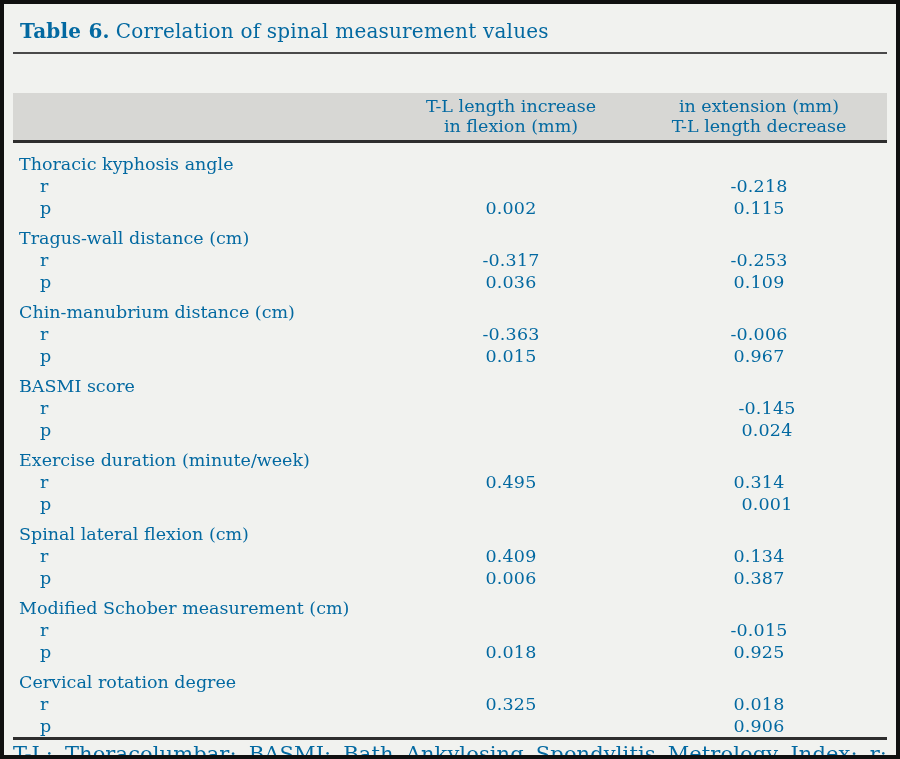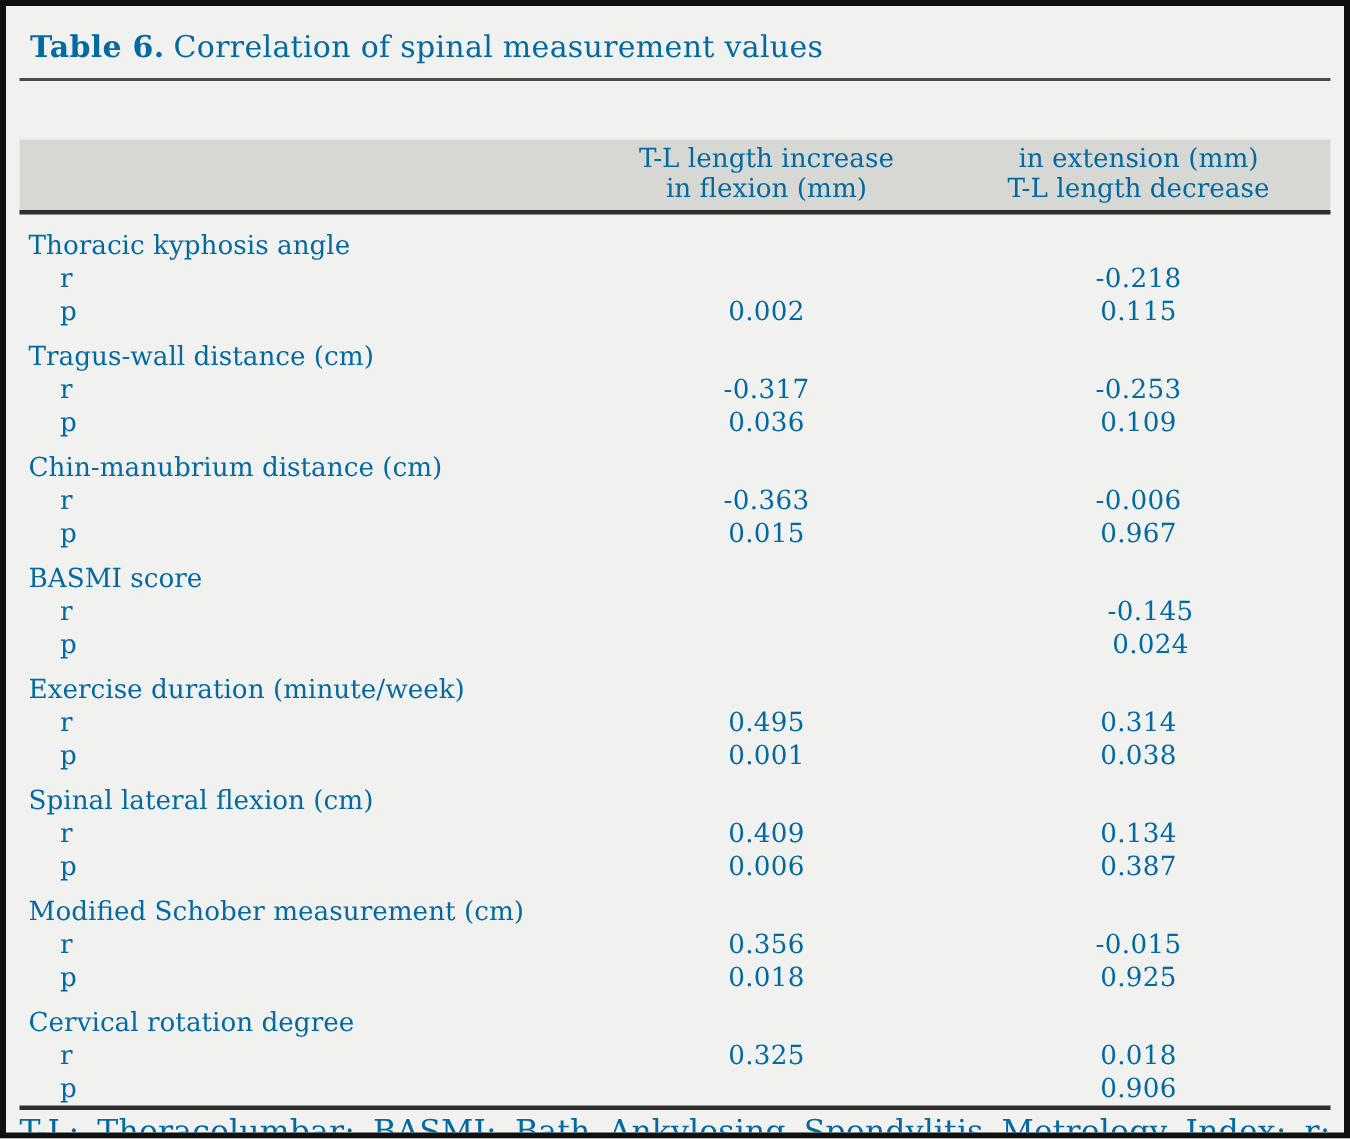--- a/index.html
+++ b/index.html
@@ -143,21 +143,20 @@
           <div class="cell c1">Exercise duration (minute/week)</div>
         </div>
         <div class="row">
           <div class="cell c1 sub">r</div>
           <div class="cell c2 val">0.495</div>
           <div class="cell c3 val">0.314</div>
         </div>
         <div class="row">
           <div class="cell c1 sub">p</div>
           <div class="cell c2 val">0.001</div>
-          <div class="cell c3 val">0.038</div>
         </div>
       </div>
 
       <div class="group">
         <div class="row label-row">
           <div class="cell c1">Spinal lateral flexion (cm)</div>
         </div>
         <div class="row">
           <div class="cell c1 sub">r</div>
           <div class="cell c2 val">0.409</div>
@@ -169,21 +168,20 @@
           <div class="cell c3 val">0.387</div>
         </div>
       </div>
 
       <div class="group">
         <div class="row label-row">
           <div class="cell c1">Modified Schober measurement (cm)</div>
         </div>
         <div class="row">
           <div class="cell c1 sub">r</div>
-          <div class="cell c2 val">0.356</div>
           <div class="cell c3 val">-0.015</div>
         </div>
         <div class="row">
           <div class="cell c1 sub">p</div>
           <div class="cell c2 val">0.018</div>
           <div class="cell c3 val">0.925</div>
         </div>
       </div>
 
       <div class="group">

